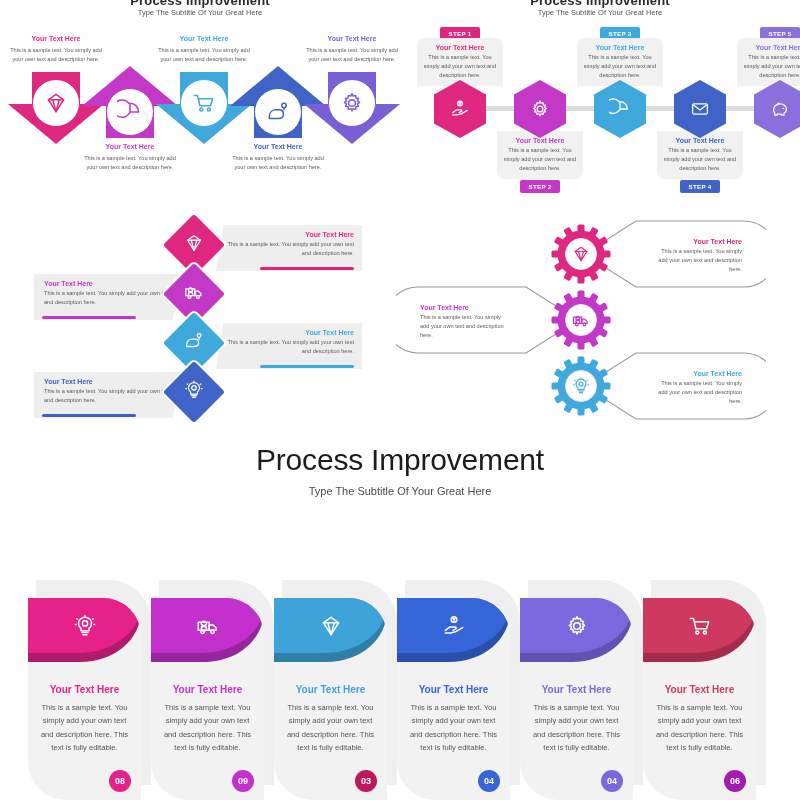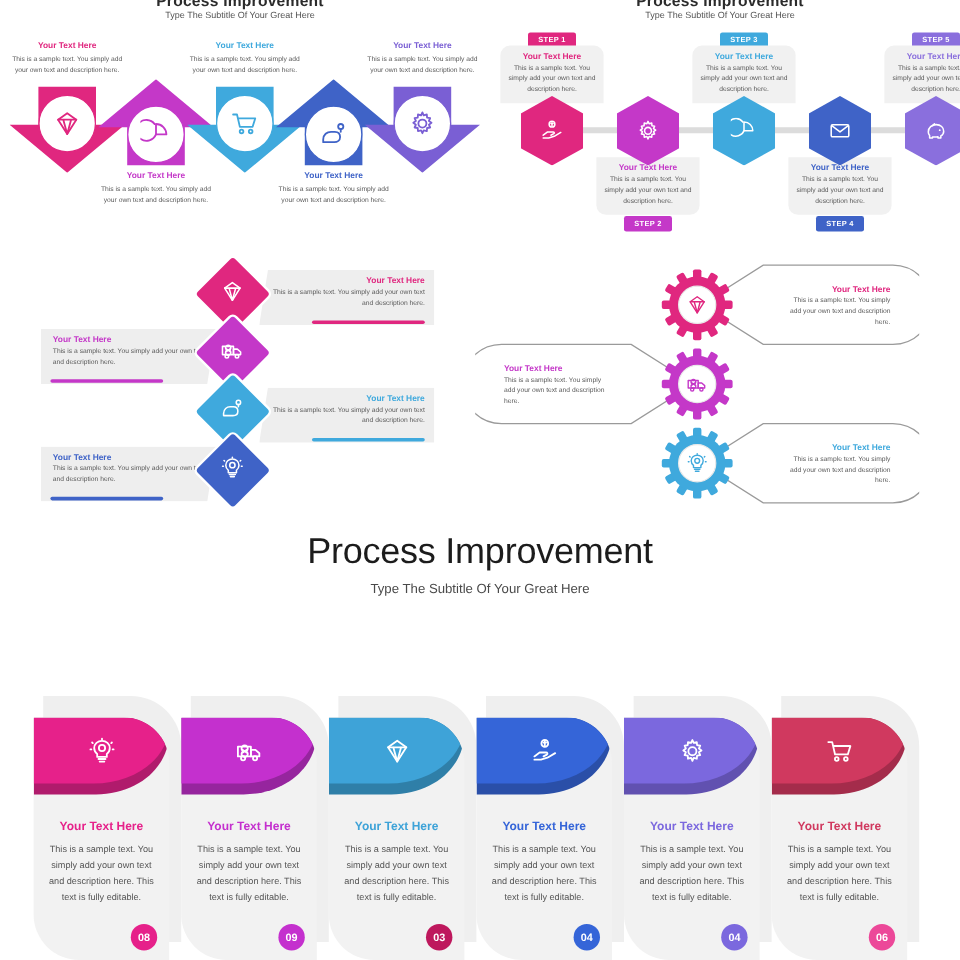--- a/index.html
+++ b/index.html
@@ -632,19 +632,19 @@
               <svg width="26" height="26" viewBox="0 0 24 24">
                 <path fill="none" stroke="#ffffff" stroke-width="1.4" stroke-linecap="round" stroke-linejoin="round" d="M3 5 H6 L8.2 14.5 H18 L20 8 H7"></path>
                 <circle fill="none" stroke="#ffffff" stroke-width="1.4" stroke-linecap="round" stroke-linejoin="round" cx="9.5" cy="18" r="1.4"></circle>
                 <circle fill="none" stroke="#ffffff" stroke-width="1.4" stroke-linecap="round" stroke-linejoin="round" cx="16.5" cy="18" r="1.4"></circle>
               </svg>
             </div>
          <div class="cardtxt">
            <div class="ctitle" style="color:#d0395f">Your Text Here</div>
            <div class="cbody">This is a sample text. You simply add your own text and description here. This text is fully editable.</div>
          </div>
-         <div class="numbadge" style="background:#ec4899">06</div>
+         <div class="numbadge" style="background:#a21caf">06</div>
        </div>
         </div>
       </div>
   </div>
 
 </div>
 
 </body></html>

